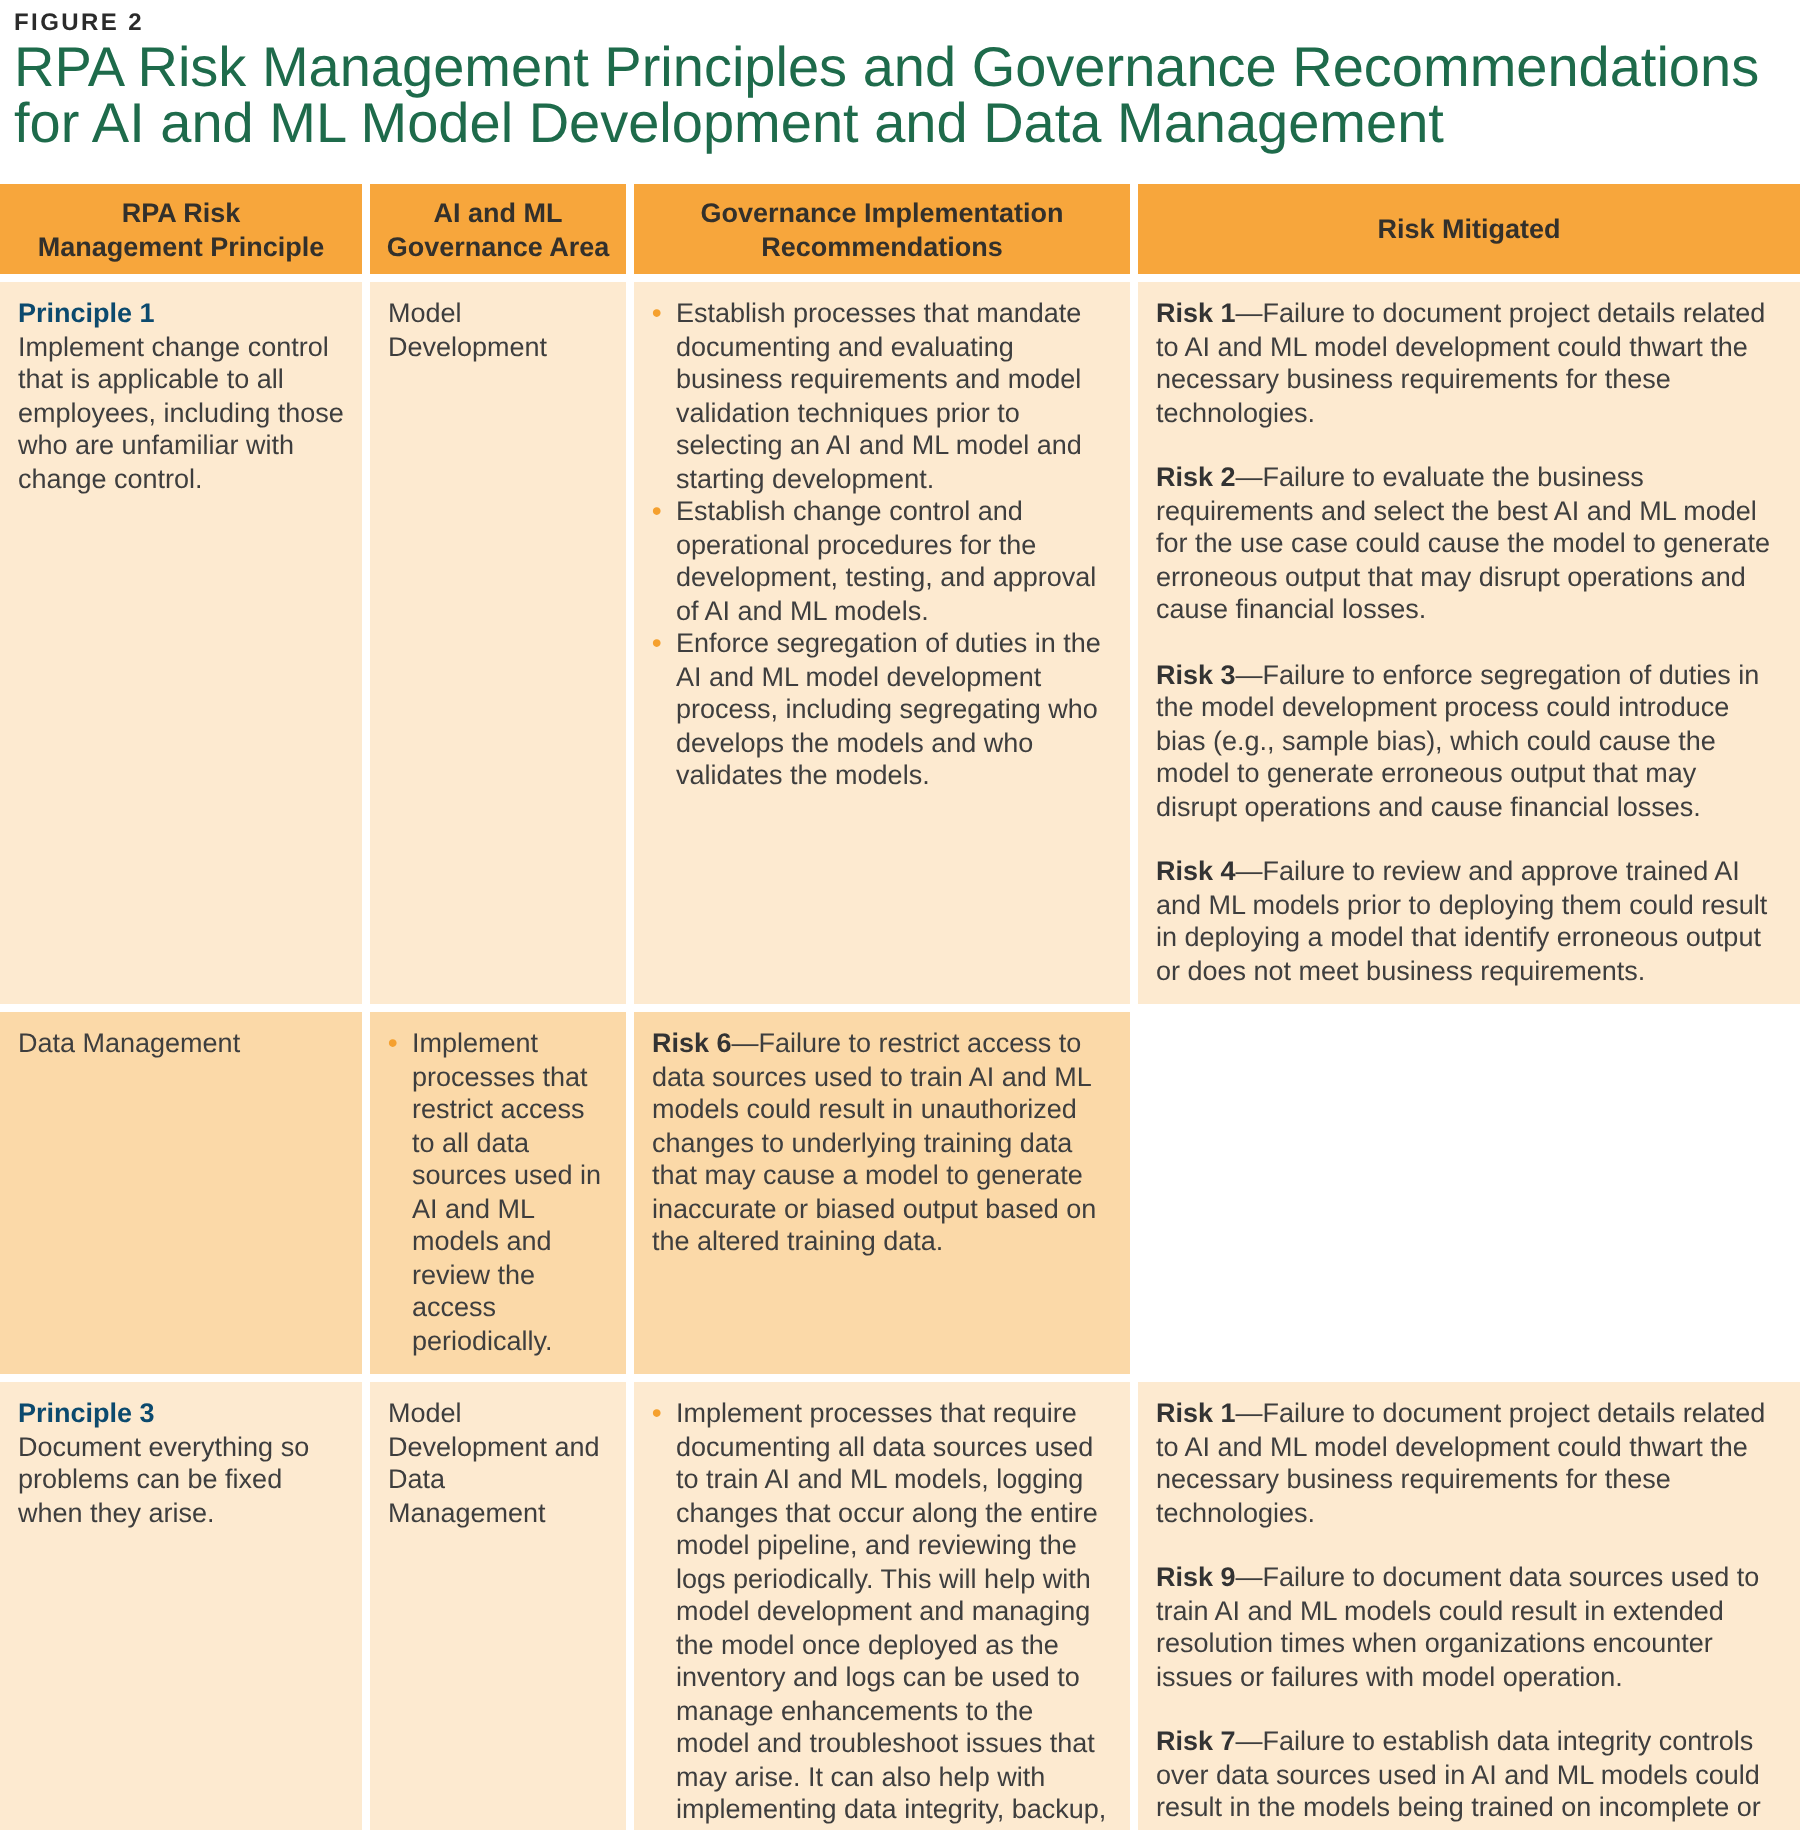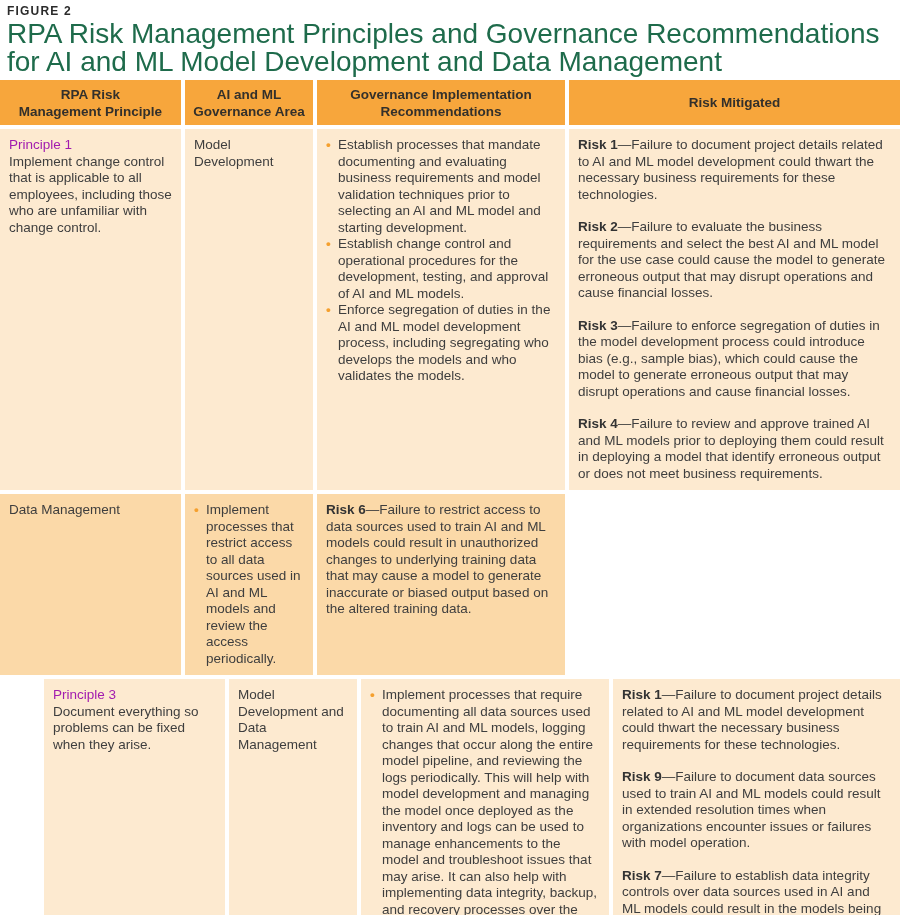--- a/index.html
+++ b/index.html
@@ -16,21 +16,21 @@
     font-size: 12px; font-weight: 700; letter-spacing: 1.2px;
     color: #2b2b2b;
   }
   .figure-title {
     margin: 2px 0 0 7px;
     font-size: 28px; line-height: 28px;
     color: #1E6B4B;
   }
   .figure-title span { display: block; }
 
-  .ftable { margin-top: 4px; flex: 1; display: flex; flex-direction: column; min-height: 0; justify-content: center; }
+  .ftable { margin-top: 16px; flex: 1; display: flex; flex-direction: column; min-height: 0; justify-content: center; }
   .grid-row {
     display: grid;
     grid-template-columns: 181px 128px 248px 1fr;
     column-gap: 4px;
   }
   .thead .th {
     background: #F7A63C;
     height: 45px;
     display: flex; flex-direction: column; justify-content: center;
     text-align: center;
@@ -43,23 +43,23 @@
   .body-row .cell {
     padding: 8px 9px 8px 9px;
     font-size: 13.5px; line-height: 16.5px;
     color: #3E3E3E;
     overflow: hidden;
   }
   .row-light .cell { background: #FDEAD0; }
   .row-dark  .cell { background: #FBD9A8; }
   .row-1 { min-height: 351px; }
   .row-2 { min-height: 87px; }
-  .row-3 { flex: 1; min-height: 0; padding-left: 44px; }
+  .row-3 { flex: 1; min-height: 0; }
 
-  .principle-title { font-weight: 400; color: #a21caf; }
+  .principle-title { font-weight: 700; color: #0c4a6e; }
 
   ul.recs { list-style: none; margin: 0; padding: 0; }
   ul.recs li { display: flex; }
   .bullet {
     color: #F5A02E; font-weight: 700;
     flex: 0 0 12px; width: 12px;
   }
 
   .risk { margin: 0 0 16px 0; }
   .risk:last-child { margin-bottom: 0; }

